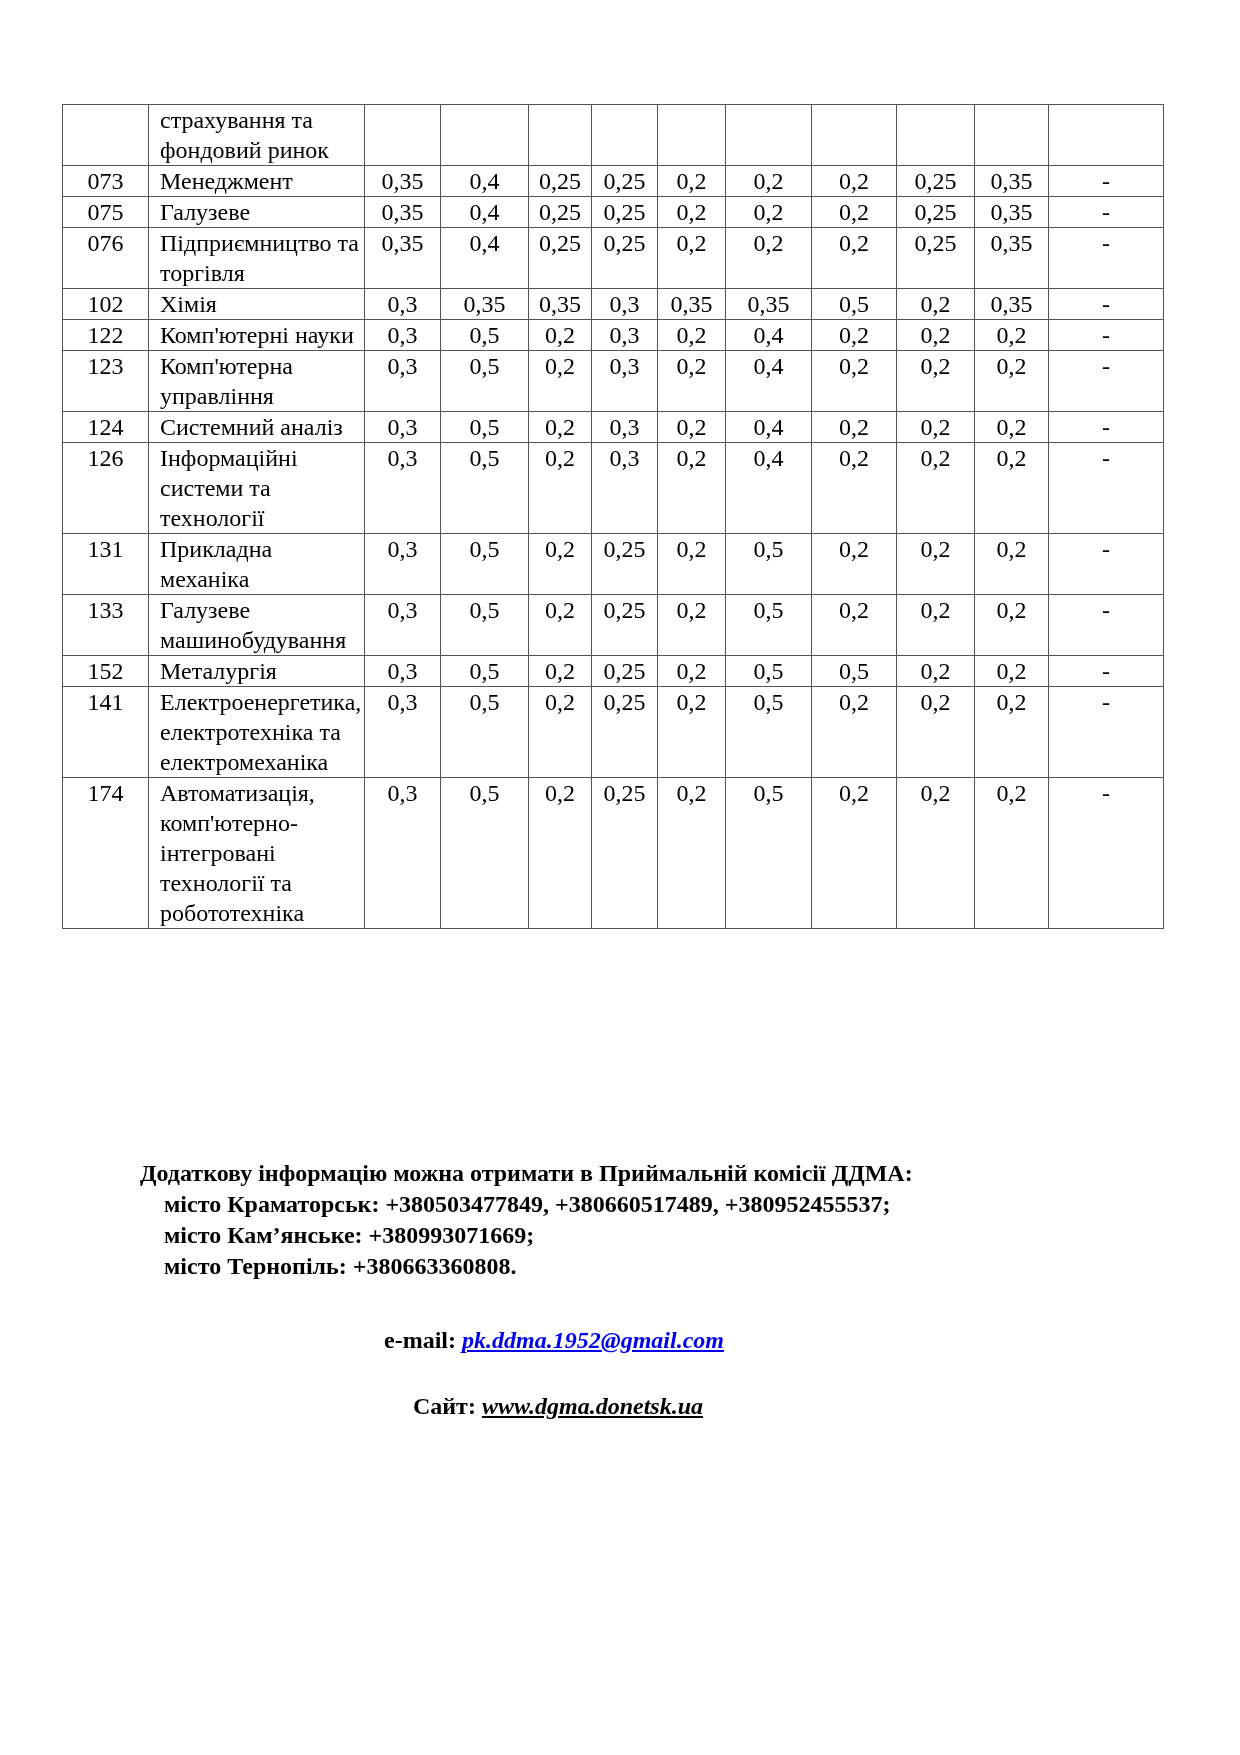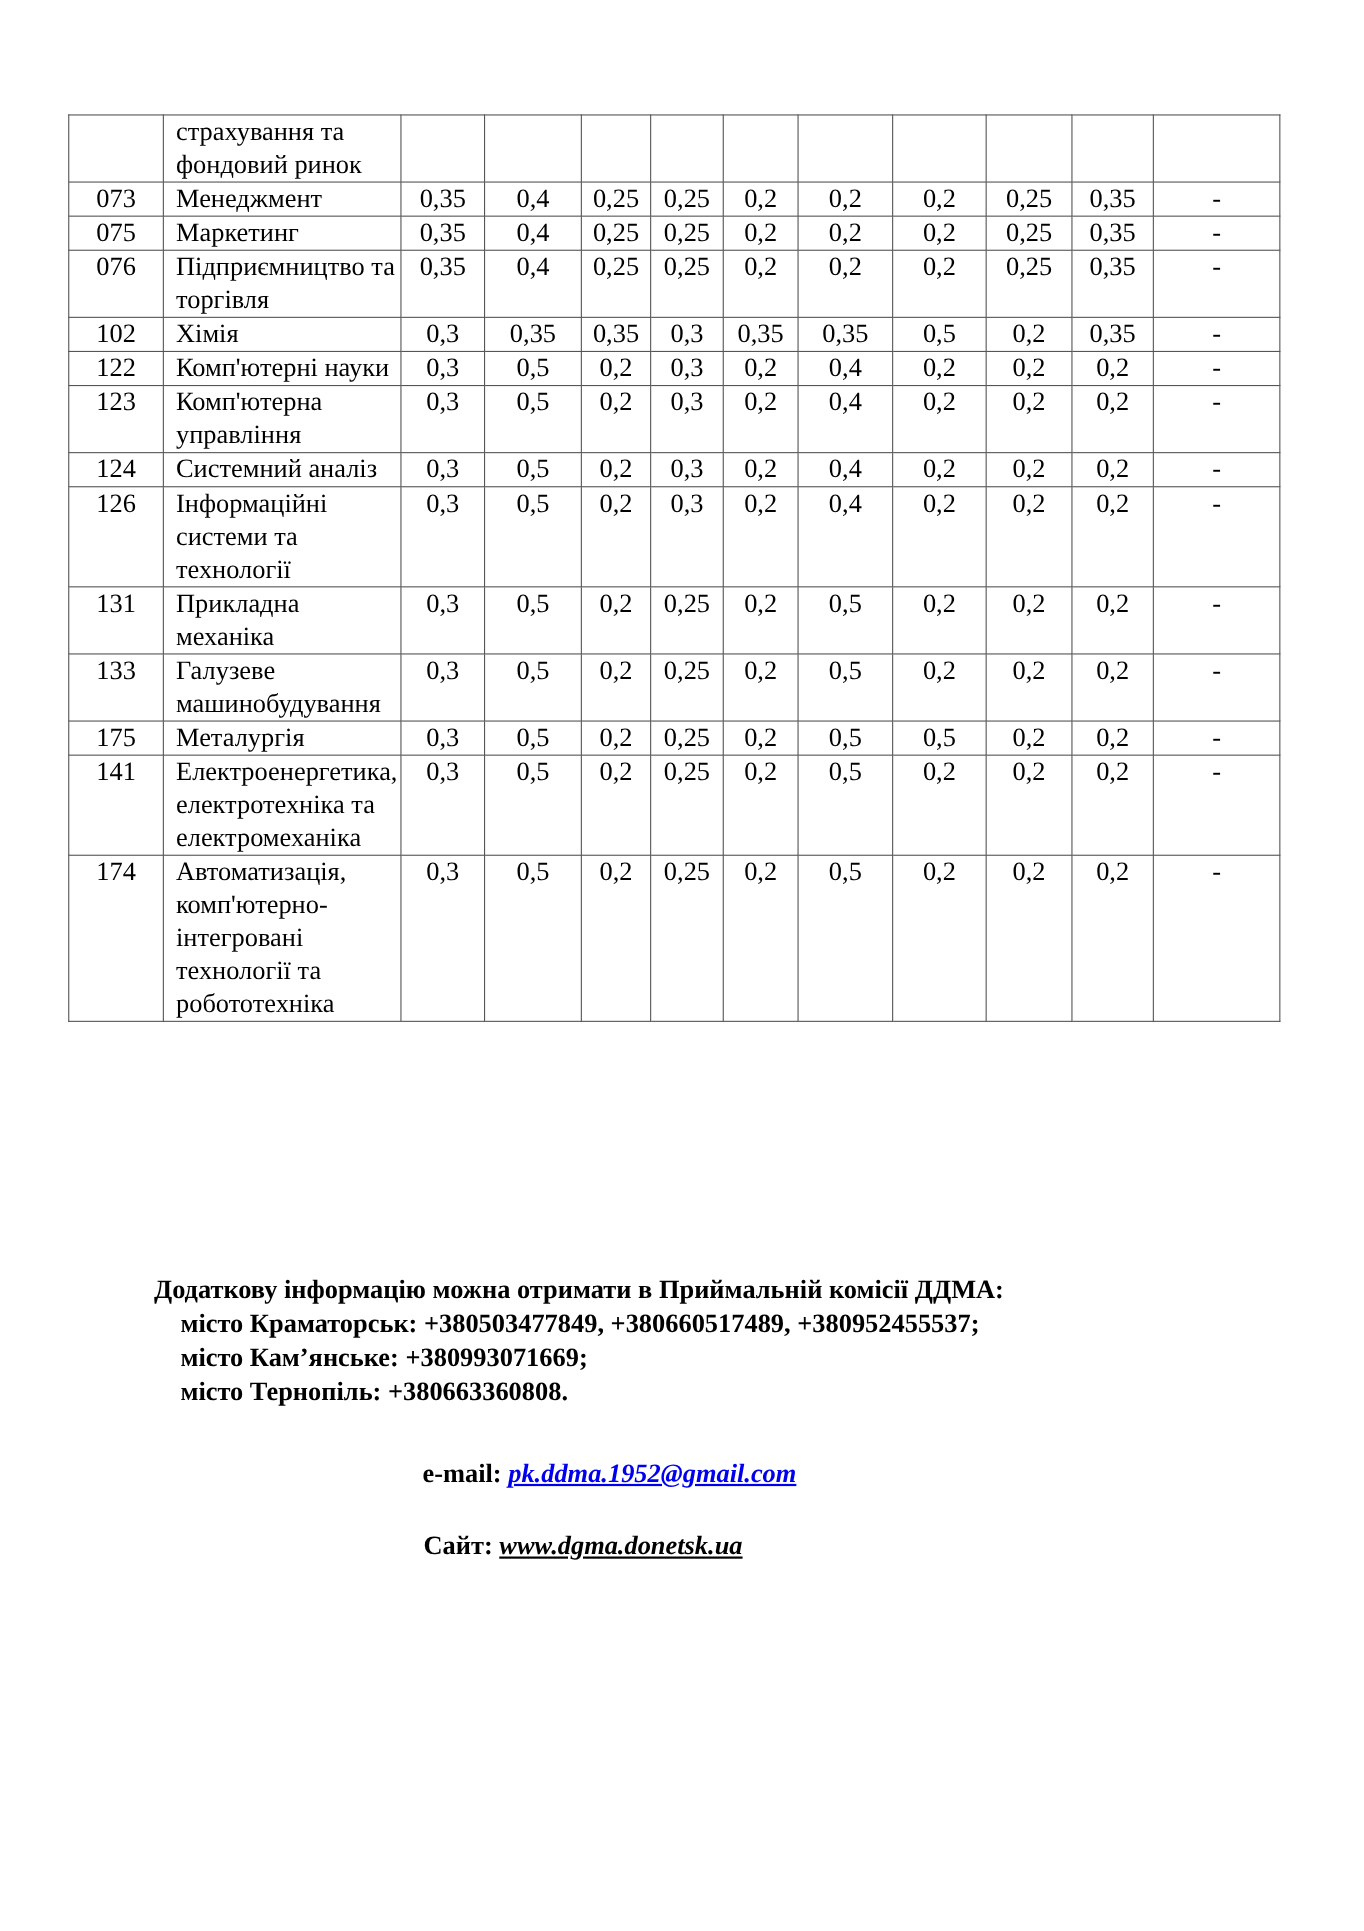--- a/index.html
+++ b/index.html
@@ -8,21 +8,21 @@
   table.coef { position: absolute; left: 62px; top: 104px; width: 1101px;
                border-collapse: collapse; table-layout: fixed; font-size: 24px; line-height: 30px; }
   table.coef td { border: 1.5px solid #555; vertical-align: top; padding: 0 4px; text-align: center; }
   table.coef td.name { text-align: left; padding-left: 11px; }
   .info { position: absolute; left: 140px; top: 1158px; font-size: 24px; line-height: 31px; }
   .info .head { font-weight: bold; text-align: center; }
   .info .line { padding-left: 24px; font-weight: bold; }
   .email { position: absolute; left: 0; width: 1108px; top: 1327px; text-align: center;
            font-size: 24px; font-weight: bold; }
   .site { position: absolute; left: 0; width: 1060px; top: 1393px; text-align: center;
-          font-size: 24px; font-weight: bold; }
+          font-size: 24px; font-weight: bold; padding-left: 28px; }
   .email a { color: #0000ee; font-style: italic; text-decoration: underline; }
   .site a { color: #000; font-style: italic; text-decoration: underline; }
 </style>
 </head>
 <body>
 
 <table class="coef">
   <colgroup>
     <col style="width:86px">
       <col style="width:216px">
@@ -61,21 +61,21 @@
         <td>0,25</td>
         <td>0,2</td>
         <td>0,2</td>
         <td>0,2</td>
         <td>0,25</td>
         <td>0,35</td>
         <td>-</td>
       </tr>
       <tr>
         <td>075</td>
-        <td class="name">Маркетинг</td>
+        <td class="name">Галузеве</td>
         <td>0,35</td>
         <td>0,4</td>
         <td>0,25</td>
         <td>0,25</td>
         <td>0,2</td>
         <td>0,2</td>
         <td>0,2</td>
         <td>0,25</td>
         <td>0,35</td>
         <td>-</td>
@@ -186,21 +186,21 @@
         <td>0,2</td>
         <td>0,25</td>
         <td>0,2</td>
         <td>0,5</td>
         <td>0,2</td>
         <td>0,2</td>
         <td>0,2</td>
         <td>-</td>
       </tr>
       <tr>
-        <td>175</td>
+        <td>152</td>
         <td class="name">Металургія</td>
         <td>0,3</td>
         <td>0,5</td>
         <td>0,2</td>
         <td>0,25</td>
         <td>0,2</td>
         <td>0,5</td>
         <td>0,5</td>
         <td>0,2</td>
         <td>0,2</td>

